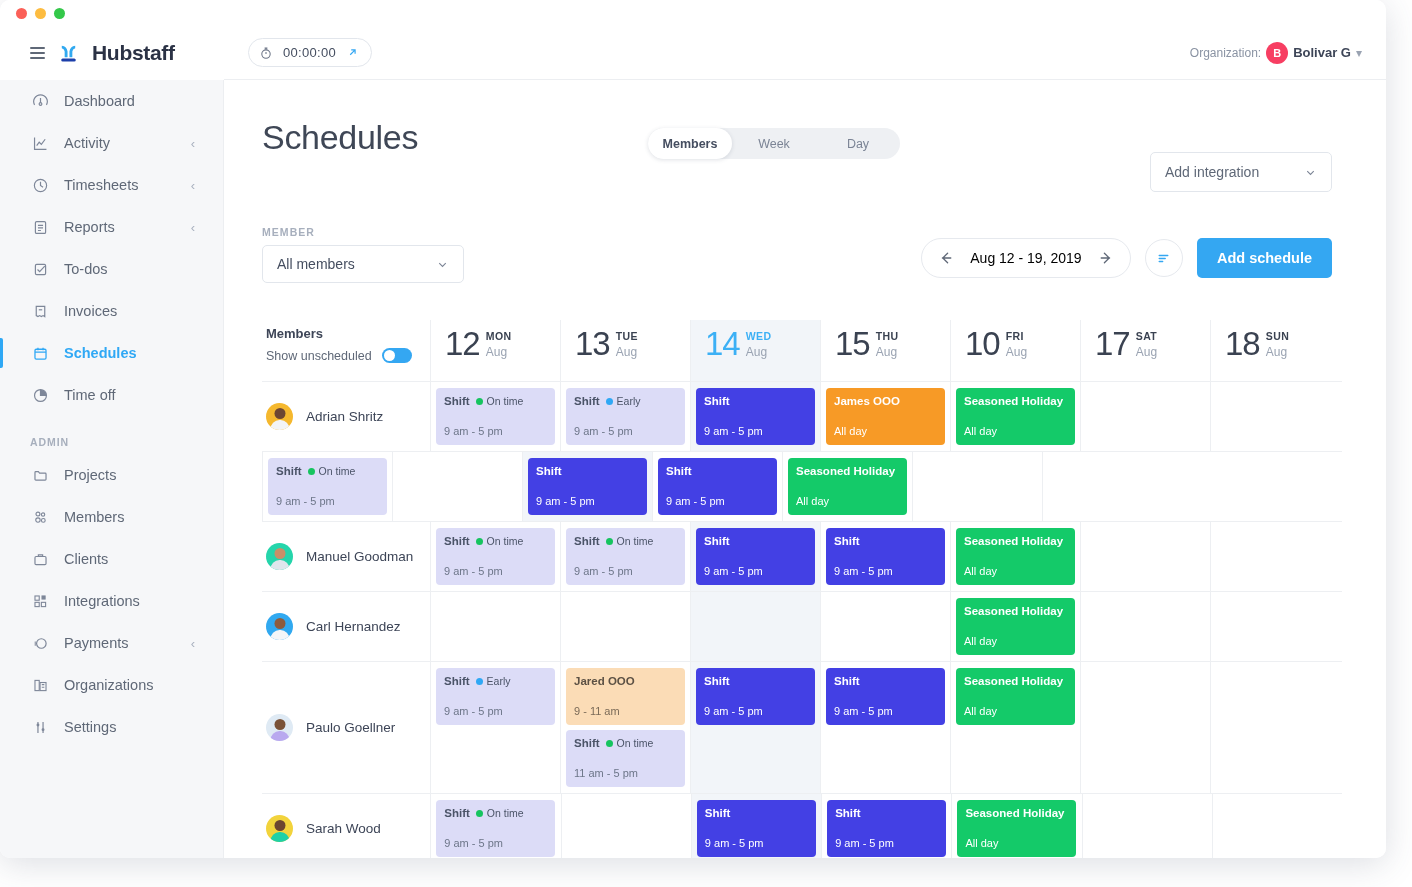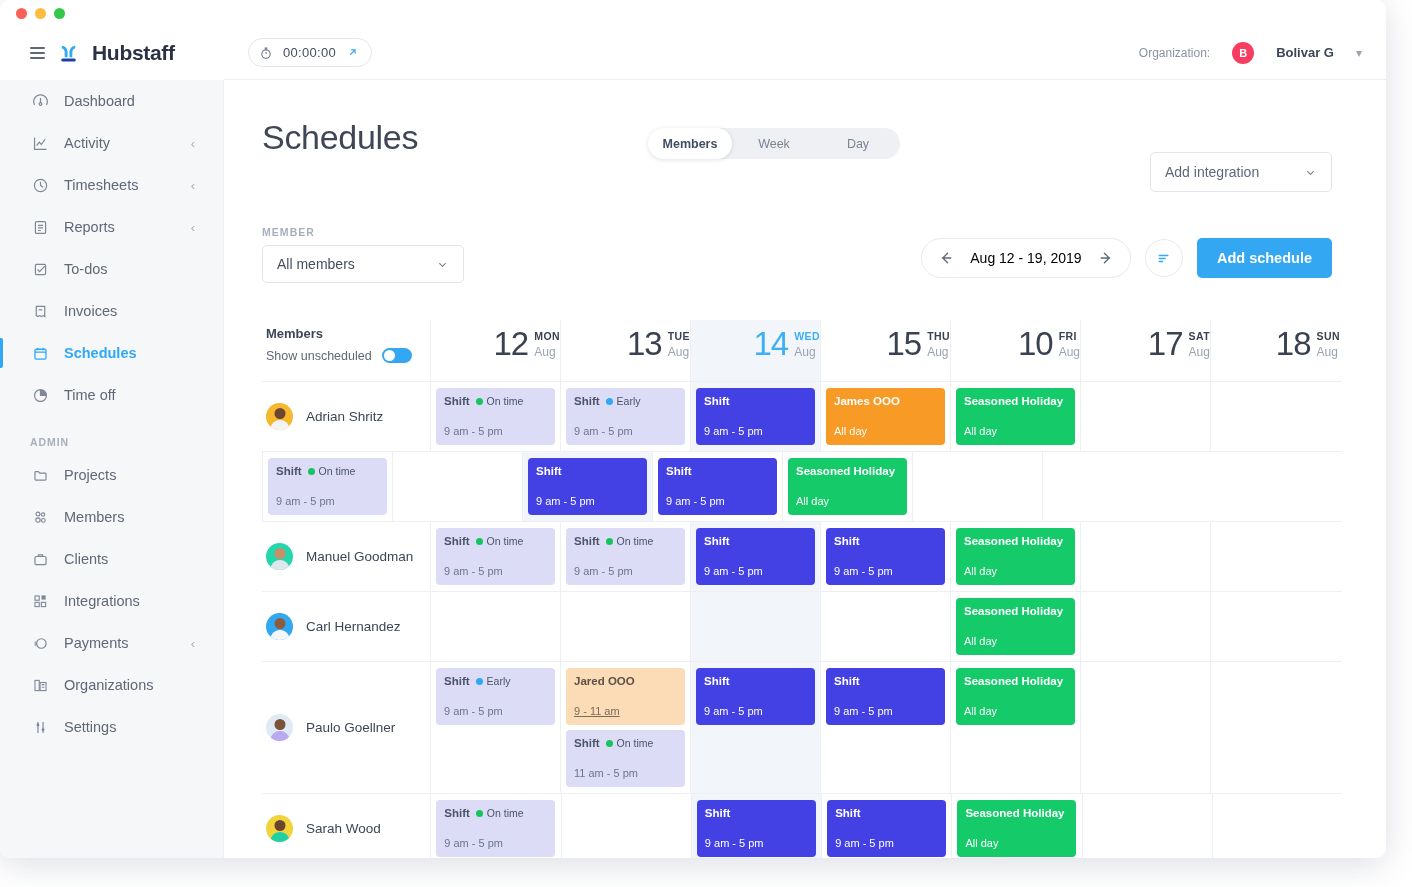--- a/index.html
+++ b/index.html
@@ -100,21 +100,21 @@
     margin-left: 24px;
     display: inline-flex; align-items: center; gap: 10px;
     height: 29px; padding: 0 12px 0 10px;
     border: 1px solid #e2e6ec; border-radius: 16px;
     background: #fff; cursor: pointer;
   }
   #timer-pill .tval { font-size: 13px; color: #454e60; letter-spacing: .3px; }
 
   #org-area {
     margin-left: auto;
-    display: flex; align-items: center; gap: 22px;
+    display: flex; align-items: center; gap: 5px;
     font-size: 12px; color: #8a93a3;
   }
   #org-avatar {
     width: 22px; height: 22px; border-radius: 50%;
     background: #f73e62; color: #fff;
     font-size: 11px; font-weight: 700;
     display: flex; align-items: center; justify-content: center;
   }
   #org-name { color: #3d4557; font-size: 13px; font-weight: 600; }
 
@@ -201,21 +201,21 @@
   .toggle {
     width: 30px; height: 15px; border-radius: 8px; background: #34a7f2;
     position: relative; cursor: pointer;
   }
   .toggle::after {
     content: ""; position: absolute; left: 2px; top: 2px;
     width: 11px; height: 11px; border-radius: 50%; background: #fff;
   }
   #cal-head .col-day {
     border-left: 1px solid #edeff2;
-    display: flex; align-items: flex-start; padding: 6px 0 0 14px; justify-content: flex-end;
+    display: flex; align-items: flex-start; padding: 6px 0 0 14px;
   }
   .dnum { font-size: 33px; font-weight: 300; color: #3a4251; line-height: 36px; letter-spacing: -1px; }
   .dmeta { margin-left: 6px; padding-top: 4px; }
   .dow { font-size: 10.5px; font-weight: 700; letter-spacing: .04em; color: #3a4251; }
   .dmon { font-size: 12px; color: #9aa3b2; margin-top: 3px; }
   .col-day.today { background: #f2f5f9; }
   .col-day.today .dnum { color: #3cb0f5; }
   .col-day.today .dow { color: #3cb0f5; }
 
   .cal-body-row { display: flex; border-bottom: 1px solid #edeff2; }
@@ -258,21 +258,21 @@
 
   .ev.shift-light { background: #dcdcf7; }
   .ev.shift-light .l1 { color: #4b5468; }
   .ev.shift-light .l2 { color: #6d7689; }
   .ev.shift-solid { background: #4340e4; }
   .ev.shift-solid .l1, .ev.shift-solid .l2 { color: #ffffff; }
   .ev.ooo-solid { background: #f79a26; }
   .ev.ooo-solid .l1, .ev.ooo-solid .l2 { color: #ffffff; }
   .ev.ooo-light { background: #fbdcb6; }
   .ev.ooo-light .l1 { color: #5c5144; }
-  .ev.ooo-light .l2 { color: #7b6b58; text-decoration: underline; }
+  .ev.ooo-light .l2 { color: #7b6b58; }
   .ev.holiday { background: #14ca69; }
   .ev.holiday .l1, .ev.holiday .l2 { color: #ffffff; }
 </style>
 </head>
 <body>
 
 <div id="app-window">
 
   <div id="titlebar">
     <span class="dot r"></span>

